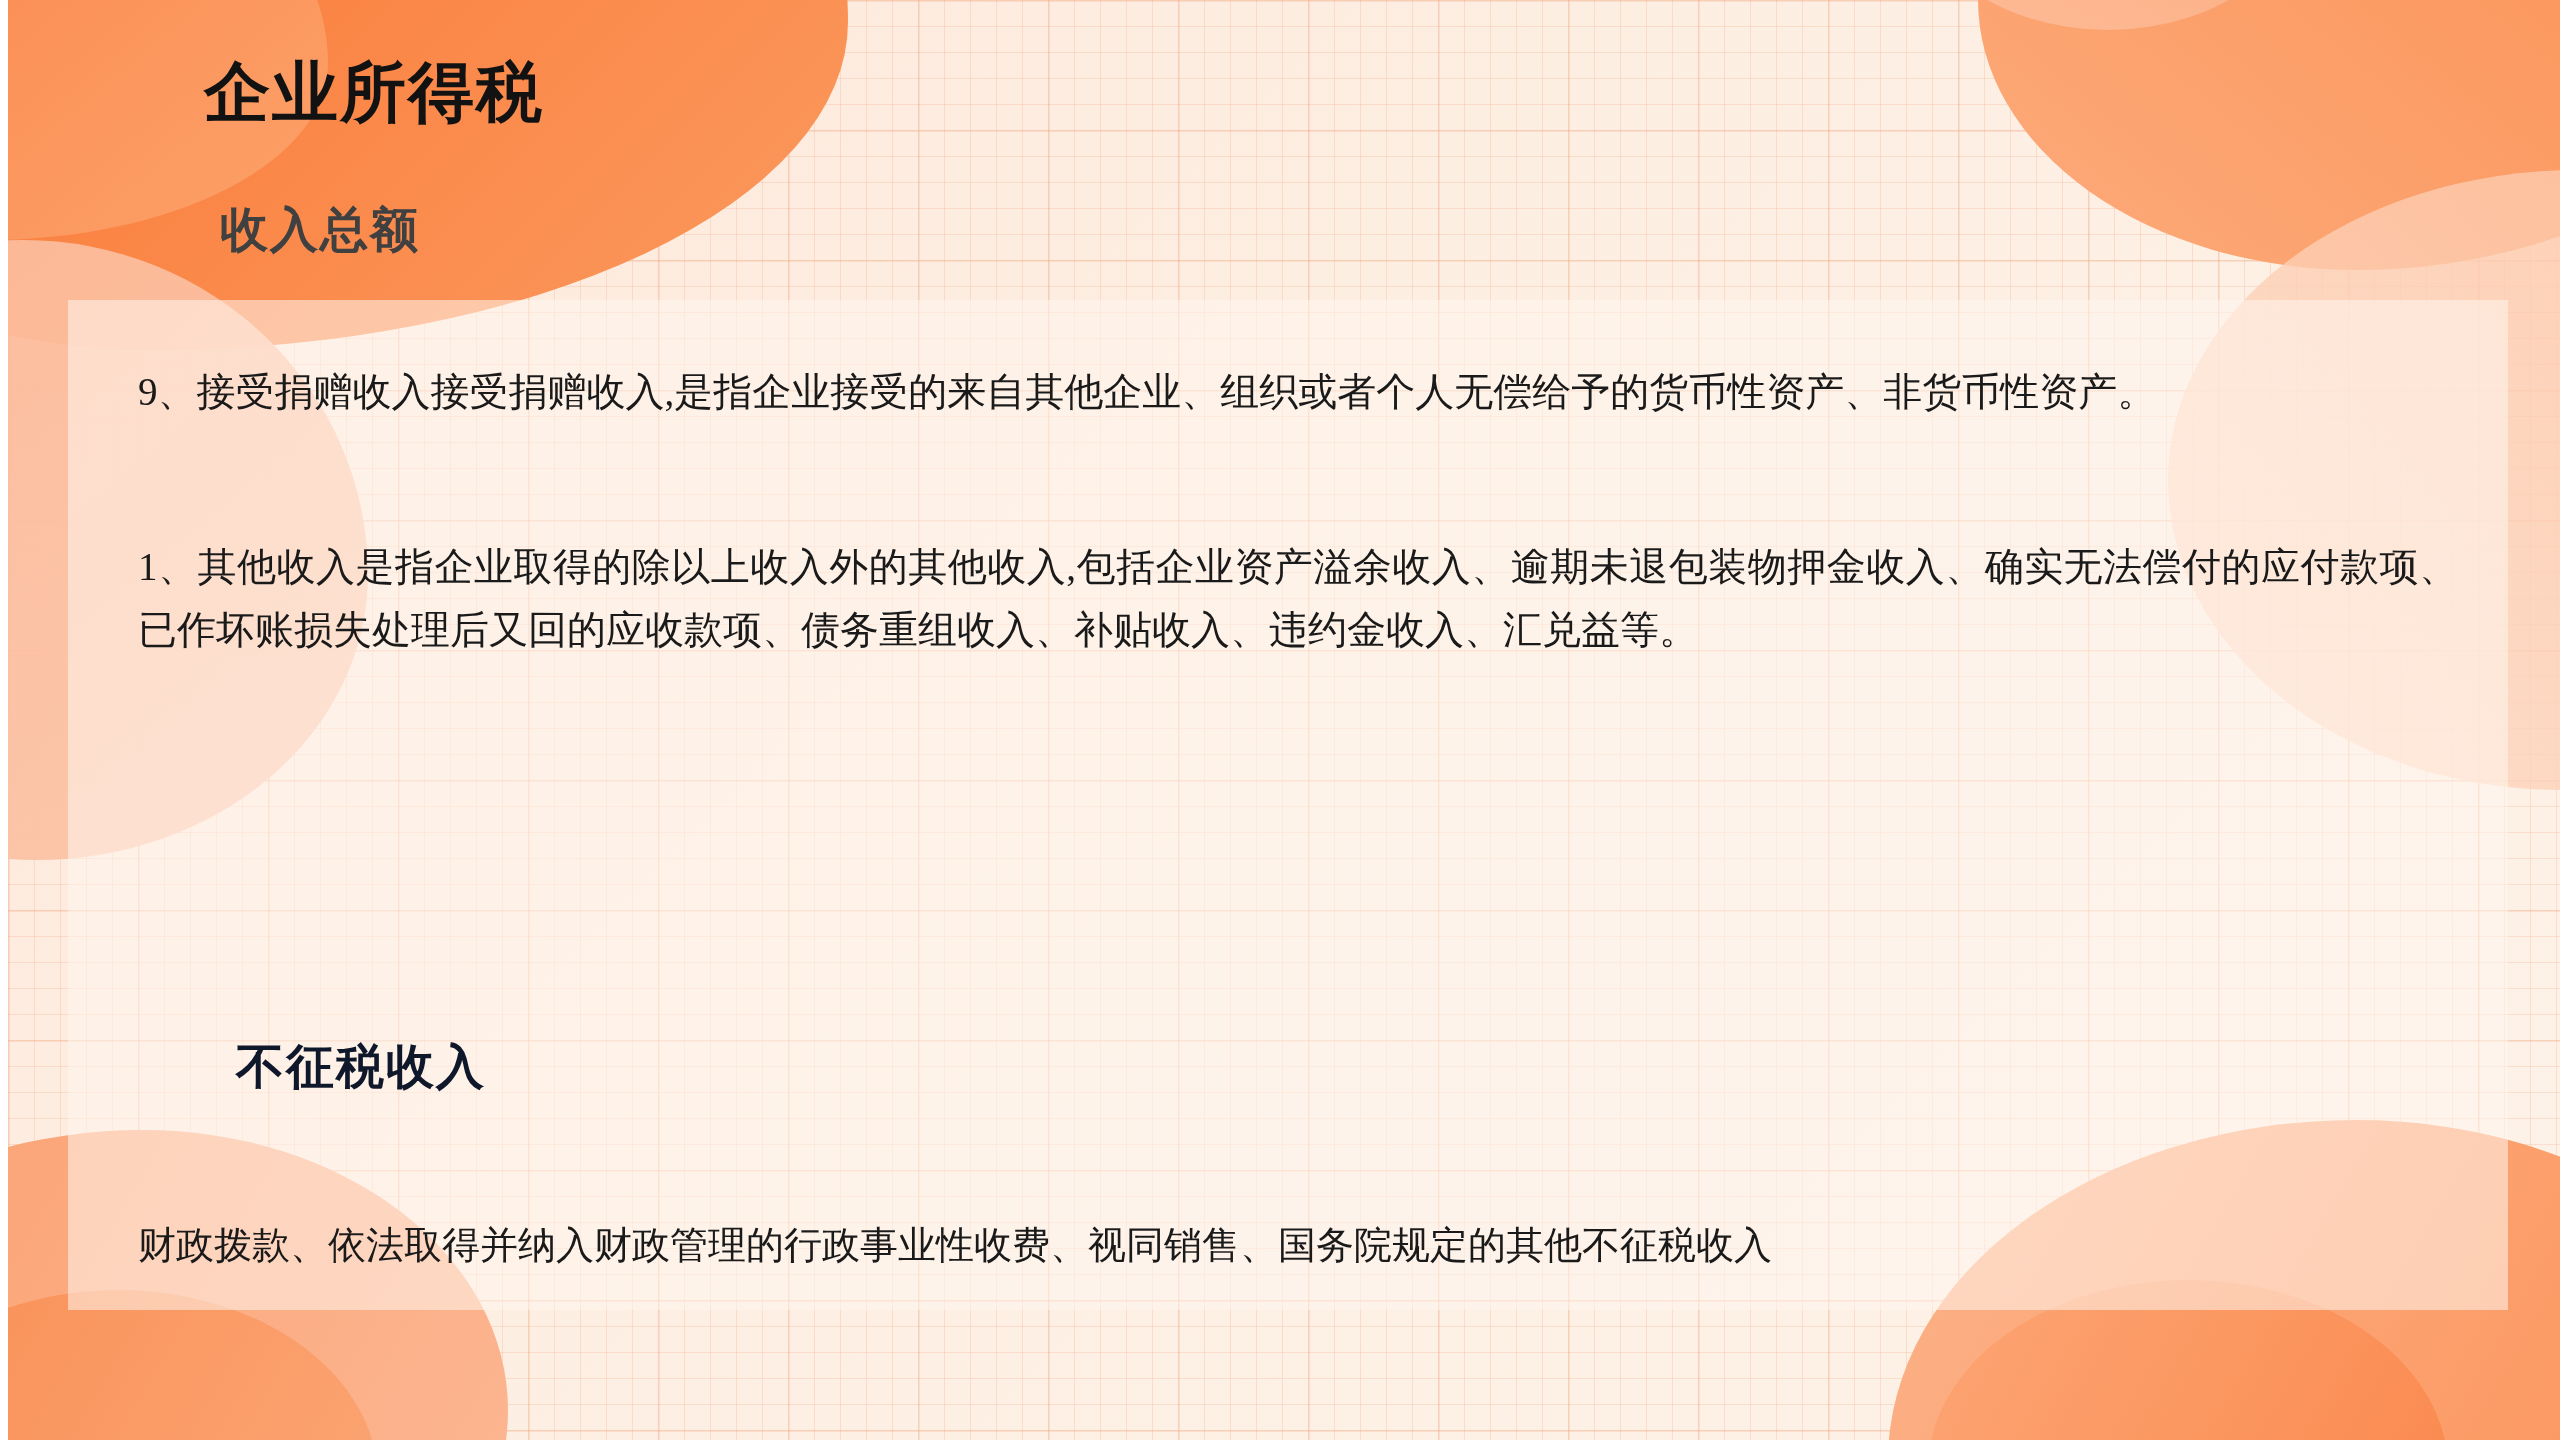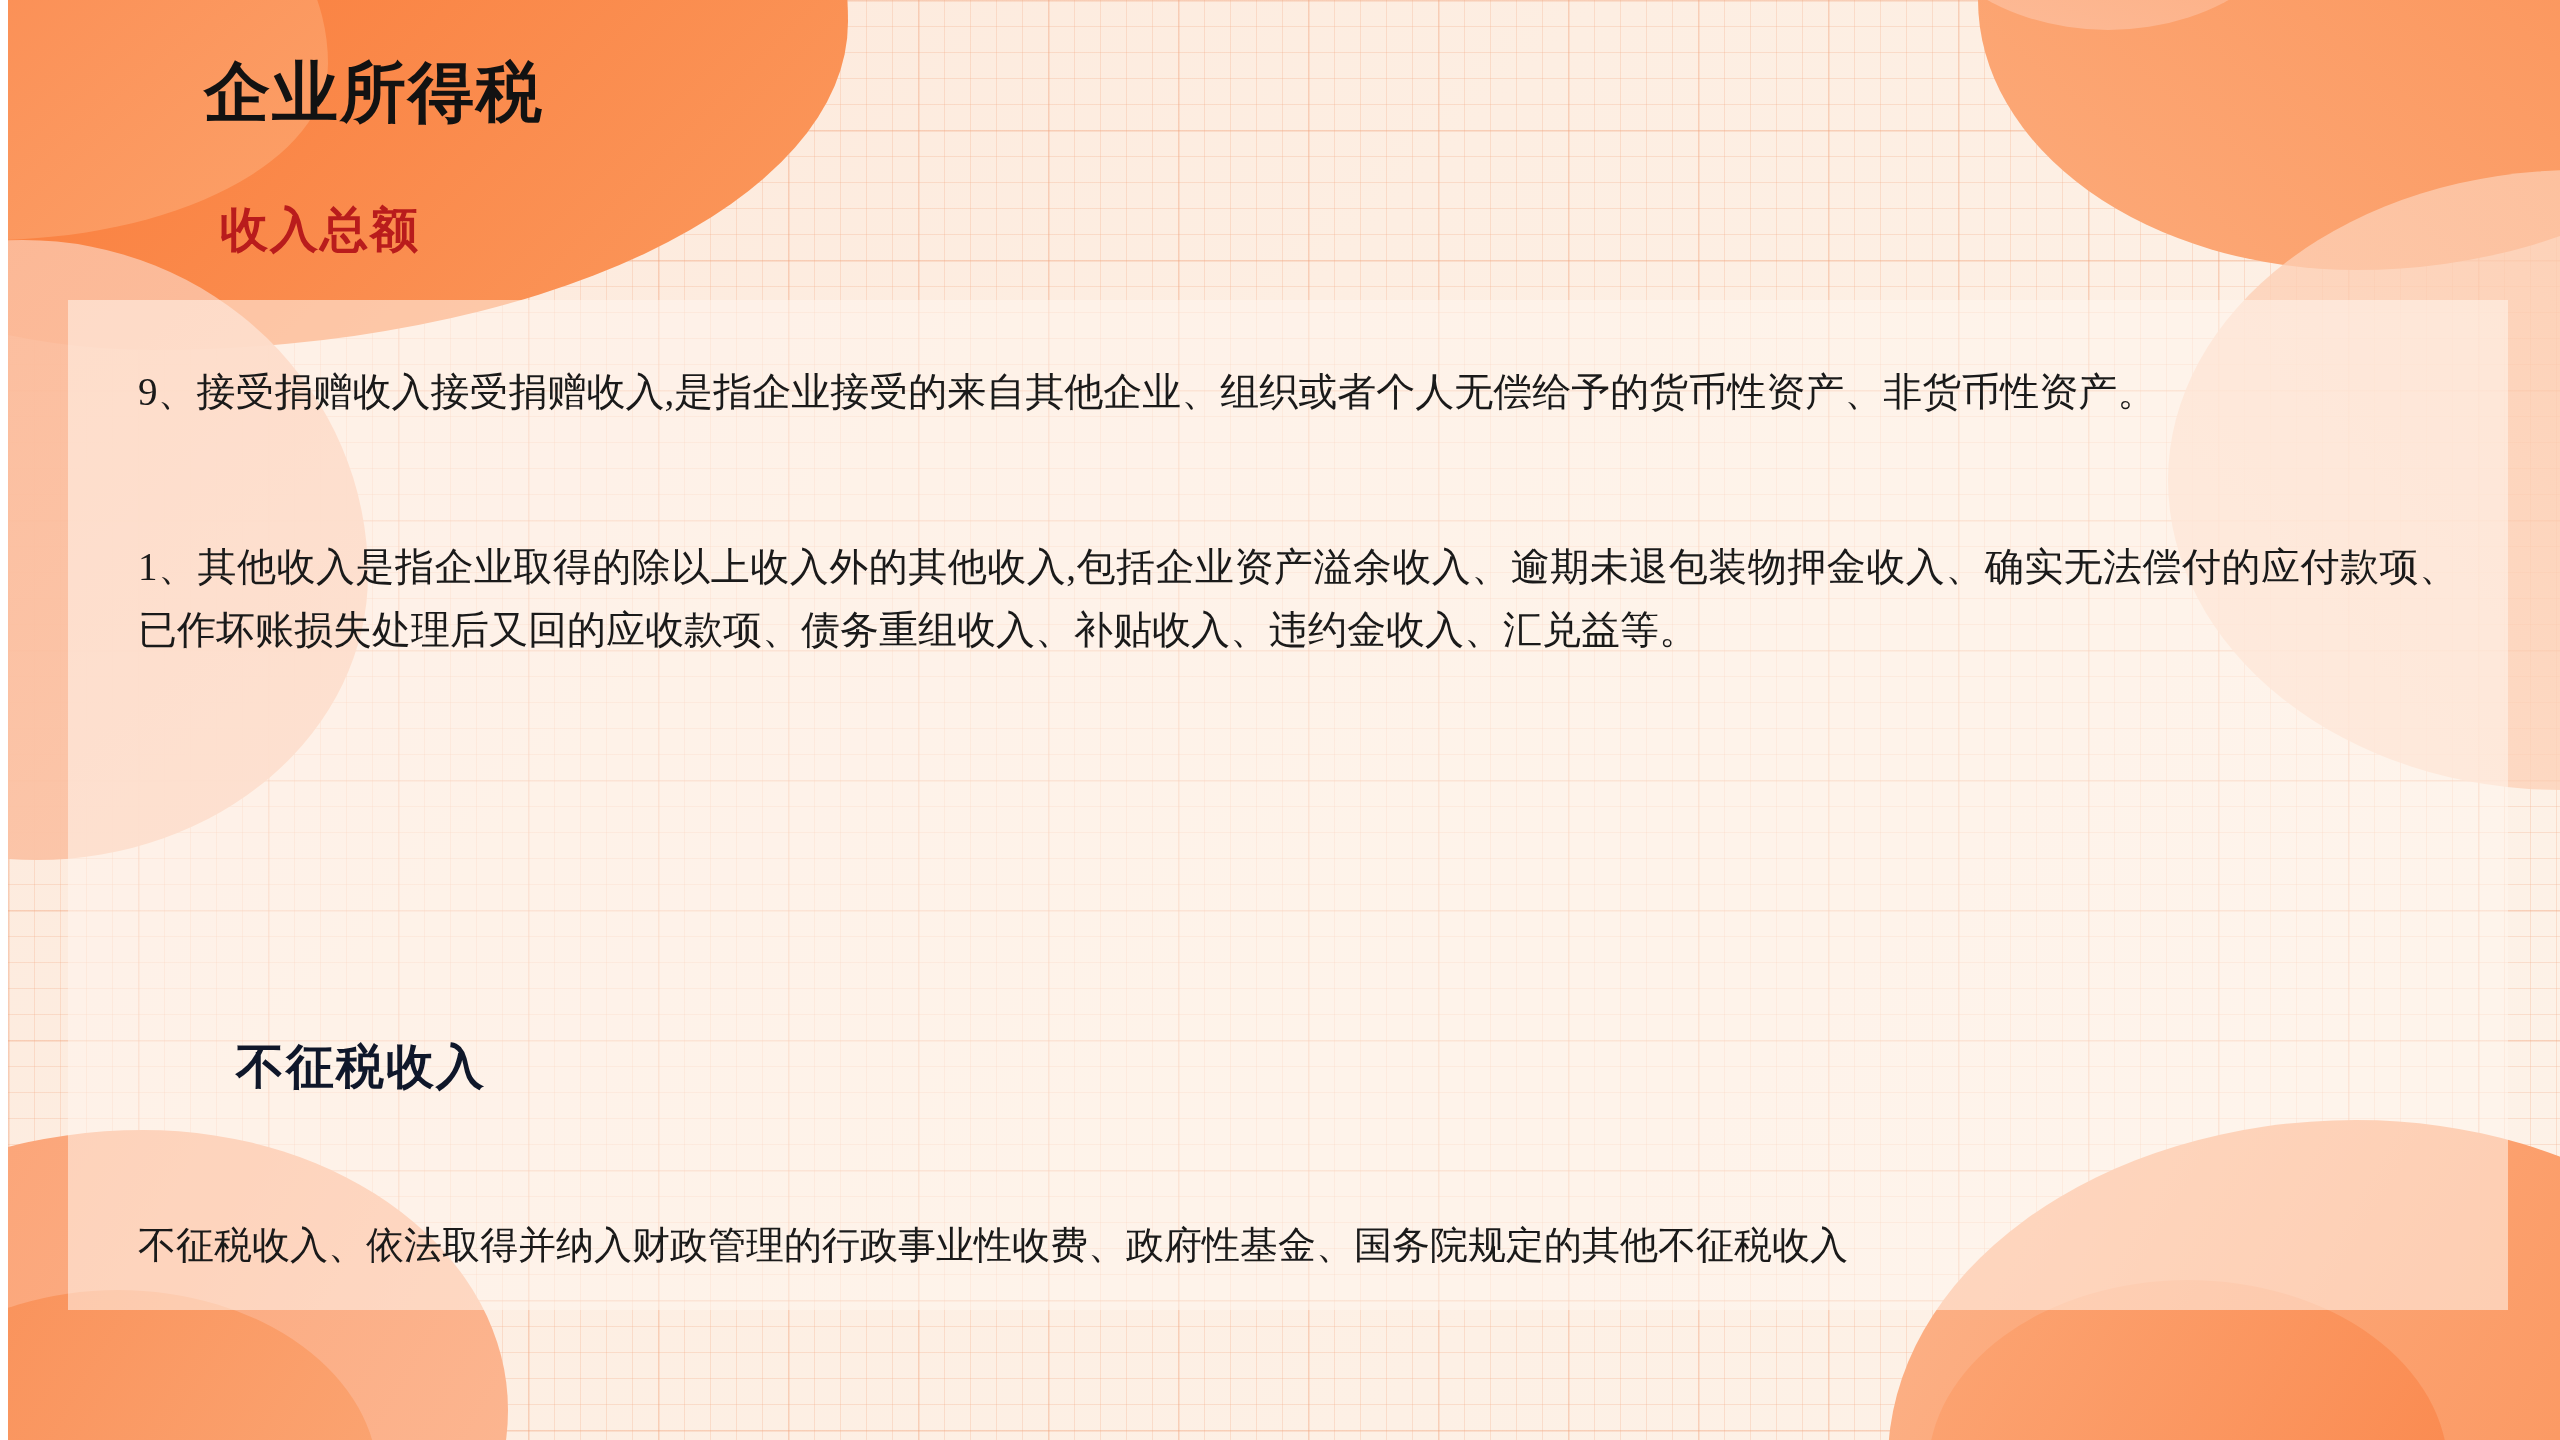--- a/index.html
+++ b/index.html
@@ -184,21 +184,21 @@
     white-space: nowrap;
   }
 
   .heading-1 {
     position: absolute;
     left: 212px;
     top: 198px;
     font-family: Liberation Mono, monospace;
     font-weight: bold;
     font-size: 48px;
-    color: #b91c1c;
+    color: #404040;
     letter-spacing: 2px;
     white-space: nowrap;
   }
 
   .heading-2 {
     position: absolute;
     left: 228px;
     top: 1035px;
     font-family: "Liberation Sans", "DejaVu Sans", sans-serif;
     font-weight: bold;
@@ -263,16 +263,16 @@
 
     <div class="heading-1">收入总额</div>
 
     <div class="body-block para-8">9、接受捐赠收入接受捐赠收入,是指企业接受的来自其他企业、组织或者个人无偿给予的货币性资产、非货币性资产。</div>
 
     <div class="body-block para-9">1、其他收入是指企业取得的除以上收入外的其他收入,包括企业资产溢余收入、逾期未退包装物押金收入、确实无法偿付的应付款项、已作坏账损失处理后又回的应收款项、债务重组收入、补贴收入、违约金收入、汇兑益等。</div>
 
 
     <div class="heading-2">不征税收入</div>
 
-    <div class="tail-note">不征税收入、依法取得并纳入财政管理的行政事业性收费、政府性基金、国务院规定的其他不征税收入</div>
+    <div class="tail-note">财政拨款、依法取得并纳入财政管理的行政事业性收费、视同销售、国务院规定的其他不征税收入</div>
 
   </div>
 </div>
 
 </body></html>

